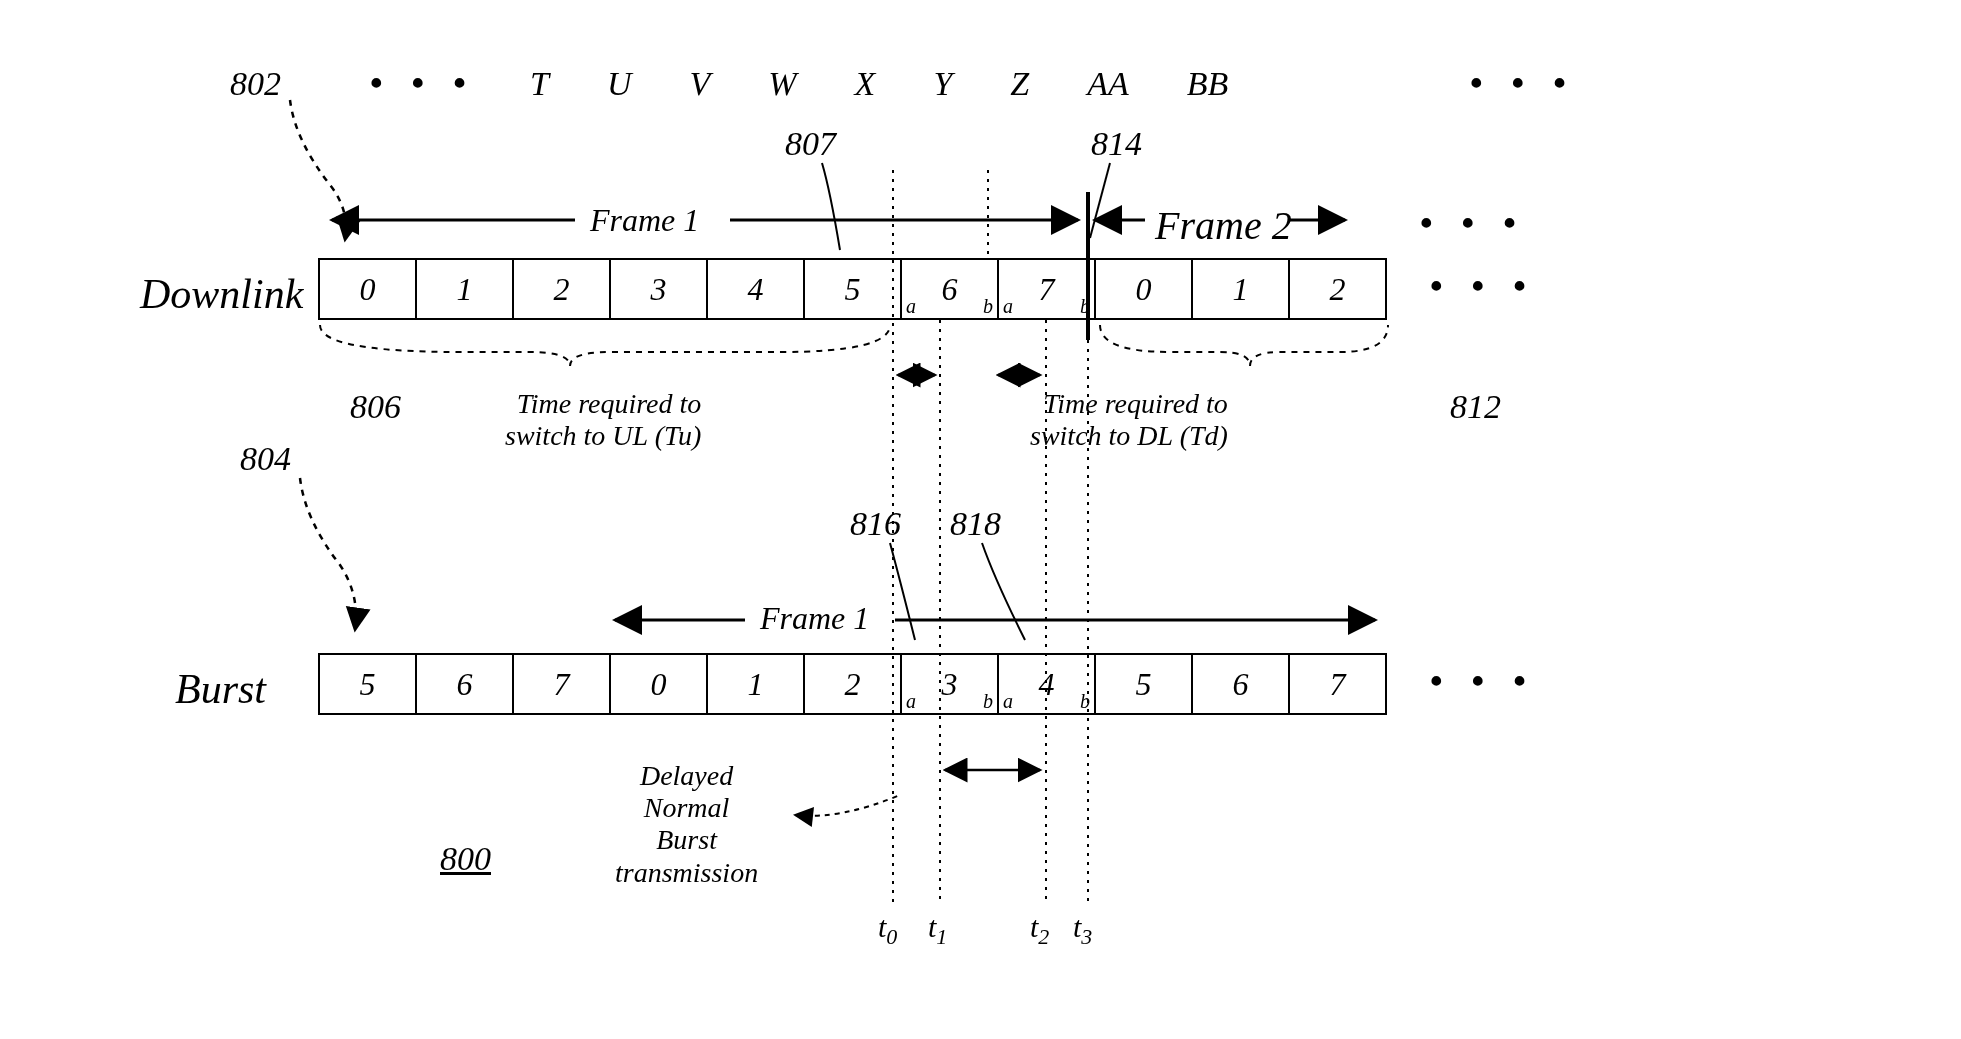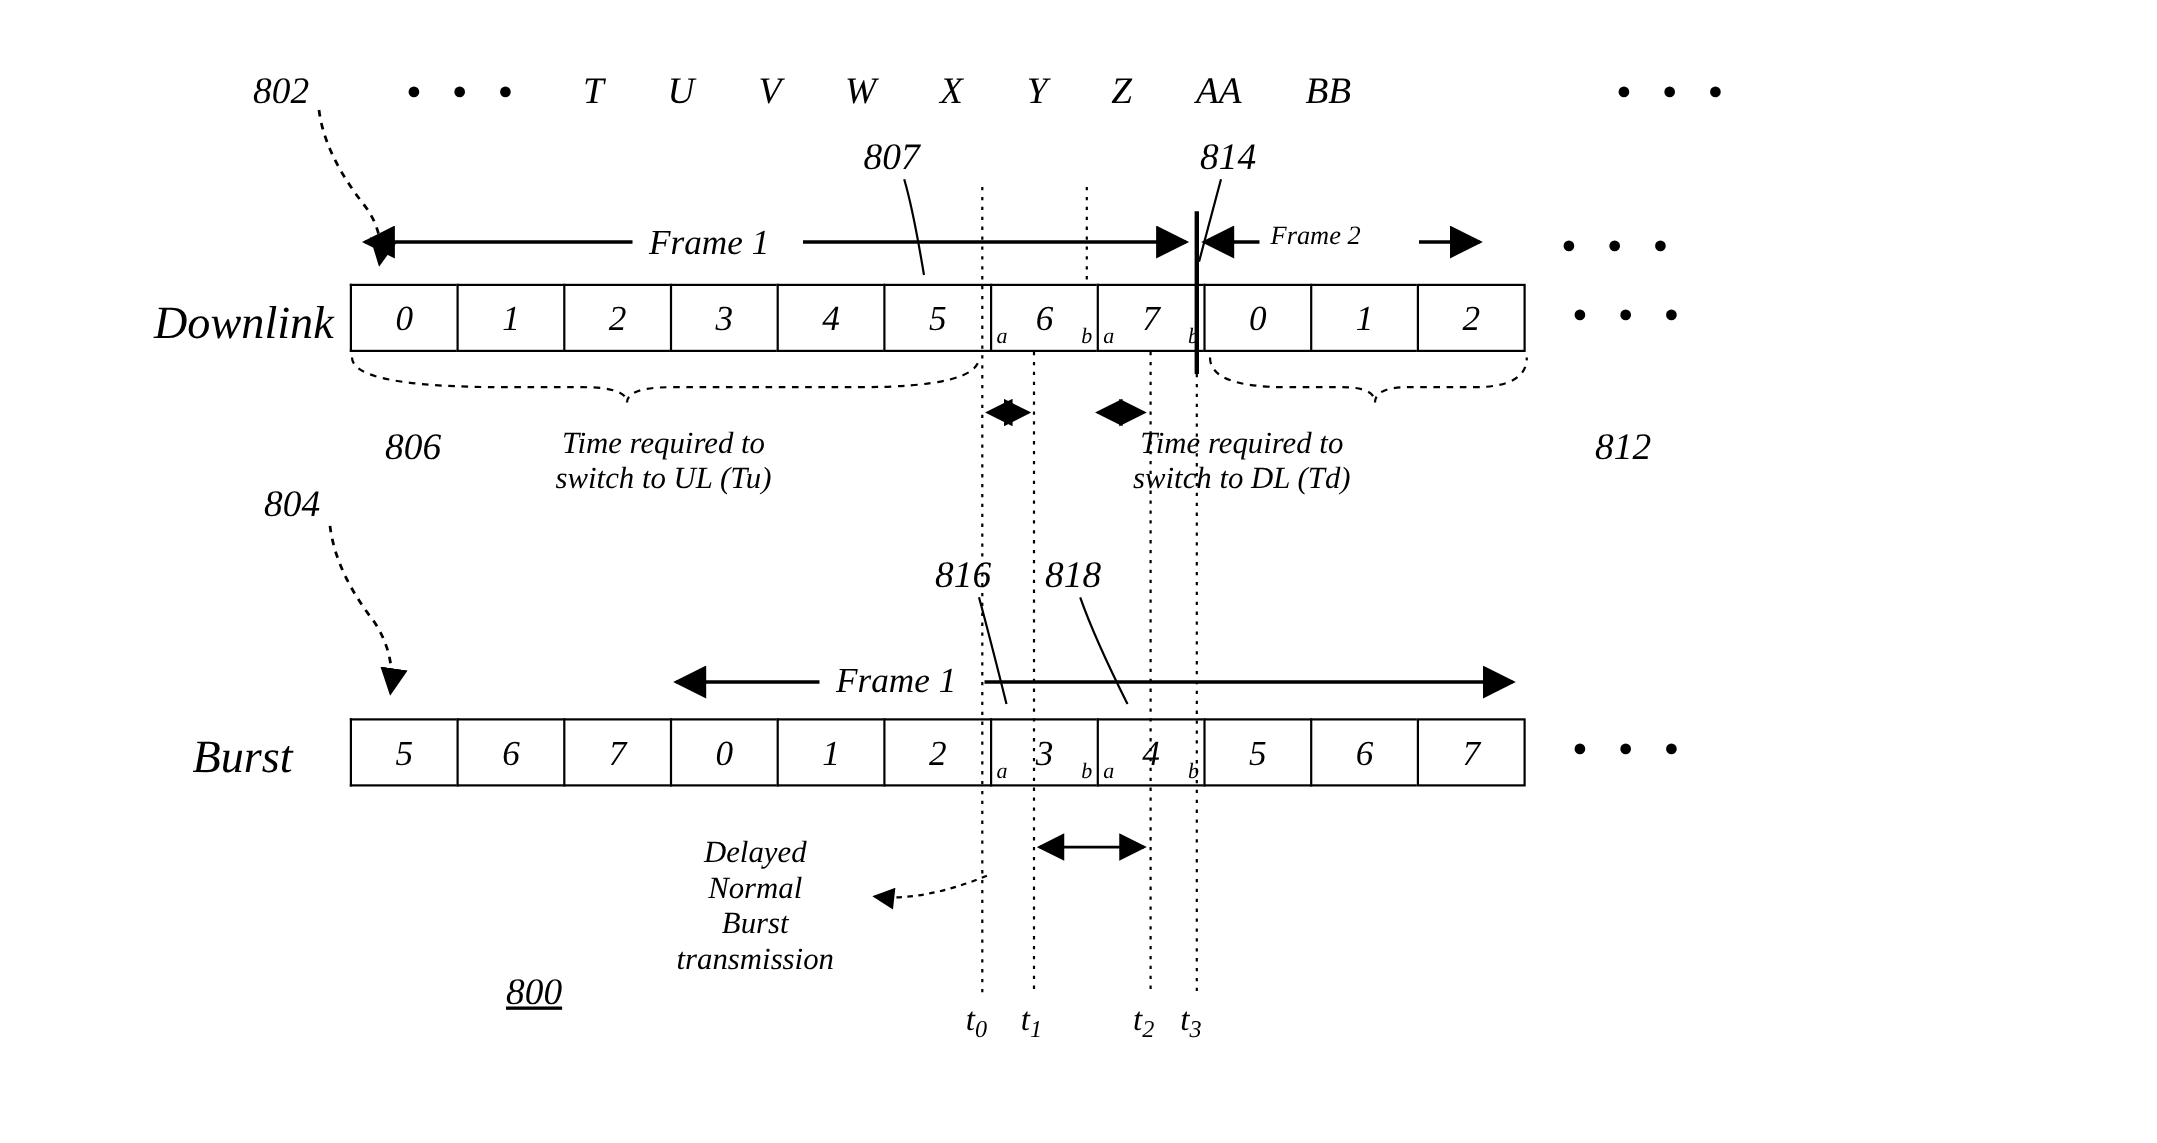--- a/index.html
+++ b/index.html
@@ -56,21 +56,21 @@
     font-size: 20px;
   }
   .sub-a { left: 4px; }
   .sub-b { right: 4px; }
   .label {
     font-size: 42px;
     text-align: right;
   }
   .caption {
     font-size: 28px;
-    text-align: center;
+    text-align: right;
     line-height: 1.15;
   }
   .bignum-under {
     font-size: 34px;
     text-decoration: underline;
   }
   svg.overlay {
     position: absolute;
     top: 0; left: 0;
     width: 1900px; height: 1000px;
@@ -99,21 +99,21 @@
     <span>Z</span>
     <span>AA</span>
     <span>BB</span>
   </div>
   <div class="abs" style="top:22px; left:1430px; font-size:36px;"><span class="dots">• • •</span></div>
 
   <div class="abs ref-num" style="top:85px; left:745px;text-align:center;">807</div>
   <div class="abs ref-num" style="top:85px; left:1040px;margin-left:11px;">814</div>
 
   <div class="abs" style="top:162px; left:550px; font-size:32px;">Frame 1</div>
-  <div class="abs" style="top:162px; left:1115px; font-size:24px;">Frame 2</div>
+  <div class="abs" style="top:162px; left:1115px; font-size:40px;">Frame 2</div>
 
   <div class="abs label" style="top:230px; left:100px;">Downlink</div>
   <div class="abs cells" style="top:218px; left:278px;">
     <div class="cell">
         <span>0</span>
       </div>
     <div class="cell">
         <span>1</span>
       </div>
     <div class="cell">
@@ -212,21 +212,21 @@
   </div>
   <div class="abs" style="top:620px; left:1390px; font-size:36px;"><span class="dots">• • •</span></div>
 
   <div class="abs caption" style="top:688px; left:575px; text-align:center;margin-top:32px;">
     <span>Delayed</span><br>
     <span>Normal</span><br>
     <span>Burst</span><br>
     <span>transmission</span>
   </div>
 
-  <div class="abs bignum-under" style="top:844px; left:400px;margin-left:20px;">800</div>
+  <div class="abs bignum-under" style="top:800px; left:400px;">800</div>
 
   <div class="abs t-labels" style="top:870px; left:838px;"><span>t</span><sub>0</sub></div>
   <div class="abs t-labels" style="top:870px; left:888px;"><span>t</span><sub>1</sub></div>
   <div class="abs t-labels" style="top:870px; left:990px;"><span>t</span><sub>2</sub></div>
   <div class="abs t-labels" style="top:870px; left:1033px;"><span>t</span><sub>3</sub></div>
 
   <svg class="overlay">
     <defs>
       <marker id="arrow" markerWidth="12" markerHeight="12" refX="9" refY="5" orient="auto">
         <path d="M0,0 L10,5 L0,10 z" fill="black"></path>

